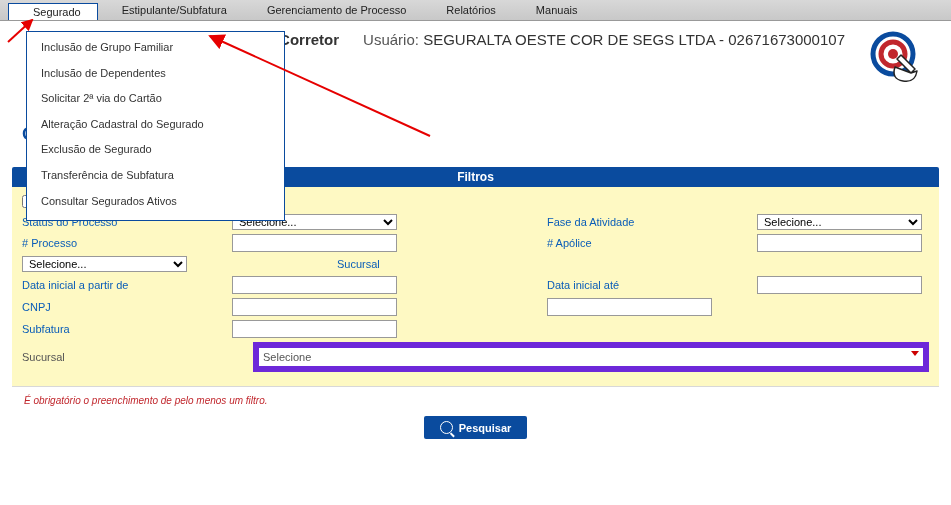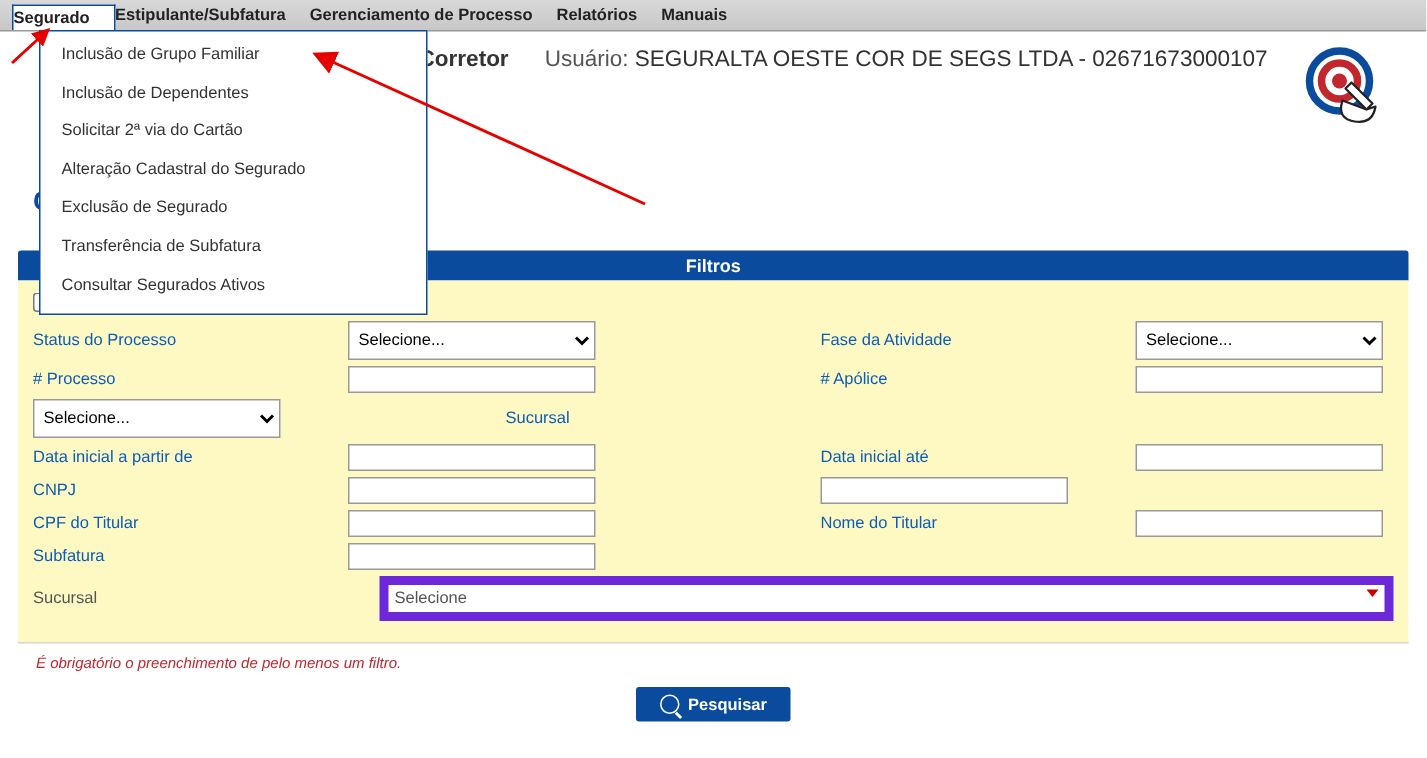--- a/index.html
+++ b/index.html
@@ -1,35 +1,35 @@
 <!DOCTYPE html>
 <html><head>
   <meta charset="utf-8">
   <style>
     body { margin: 0; font-family: Verdana, Arial, sans-serif; font-size: 11px; width: 951px; background: #fff; }
     .menubar { background: linear-gradient(#d8d8d8,#c8c8c8); border-bottom: 1px solid #999; height: 20px; display: flex; align-items: center; padding: 0 8px; }
-    .menubar-item { font-weight: bold; color: #222; padding: 2px 16px 2px 0; cursor: pointer; font-size: 11px; }
+    .menubar-item { font-weight: normal; color: #222; padding: 2px 16px 2px 24px; cursor: pointer; font-size: 11px; }
     .menubar-item.active { background: #fff; border: 1px solid #0a4b9e; border-bottom: none; position: relative; top: 1px; }
-    .dropdown { position: absolute; top: 20px; left: 26px; width: 257px; background: #fff; border: 1px solid #0a4b9e; z-index: 10; padding: 3px 0 6px; }
+    .dropdown { position: absolute; top: 31px; left: 26px; width: 257px; background: #fff; border: 1px solid #0a4b9e; z-index: 10; padding: 3px 0 6px; }
     .dropdown-item { padding: 4px 14px; color: #333; font-size: 11px; cursor: pointer; line-height: 1.6; }
     .header-row { display: flex; justify-content: flex-end; align-items: flex-start; padding: 6px 30px 0 30px; height: 90px; position: relative; }
     .header-text { font-size: 15px; color: #333; margin-right: 24px; margin-top: 4px; }
     .header-text .lbl { color: #555; }
     .header-text .val { font-weight: bold; }
     .logo { width: 52px; height: 60px; }
     .page-title { position: absolute; left: 22px; top: 124px; font-size: 18px; font-weight: bold; color: #0a4b9e; }
     .filters-box { margin: 50px 12px 0 12px; }
     .filters-header { background: #0a4b9e; color: #fff; text-align: center; font-weight: bold; padding: 3px 0; font-size: 12px; border-radius: 2px 2px 0 0; }
     .filters-body { background: #fef9c3; padding: 6px 10px 10px; border-bottom: 1px solid #d8d8d8; }
     .row { display: flex; align-items: center; margin: 4px 0; }
     .cell-lbl { width: 210px; color: #0a5db8; font-size: 11px; }
     .cell-lbl.dark { color: #555; }
     .cell-ctrl { width: 165px; margin-right: 150px; }
     .cell-ctrl input, .cell-ctrl select, .ctrl-wide input { width: 100%; border: 1px solid #999; height: 18px; font-size: 11px; padding: 0 2px; box-sizing: border-box; background: #fff; }
-    .cell-ctrl select { height: 26px; }
+    .cell-ctrl select { height: 16px; }
     .ctrl-wide { flex: 1; position: relative; }
     .ctrl-wide .combo { border: 6px solid #6d28d9; height: 18px; background: #fff; padding: 0 16px 0 4px; font-size: 11px; line-height: 18px; color: #555; position: relative; margin-left: 21px; }
     .combo .arrow { position: absolute; right: 4px; top: 3px; width: 0; height: 0; border-left: 4px solid transparent; border-right: 4px solid transparent; border-top: 5px solid #c00; }
     .checkbox-row { display: flex; align-items: center; gap: 4px; color: #777; font-size: 11px; margin: 2px 0 6px; }
     .checkbox-row input { margin: 0; }
     .note { color: #c1272d; font-style: italic; font-size: 10px; margin: 8px 24px; }
     .btn-row { text-align: center; margin: 10px 0 20px; }
     .btn { background: #0a4b9e; color: #fff; border: none; padding: 5px 16px; font-size: 11px; font-weight: bold; cursor: pointer; border-radius: 2px; display: inline-flex; align-items: flex-end; gap: 6px; }
     .btn .icon-search { width: 11px; height: 11px; border: 1.5px solid #fff; border-radius: 50%; position: relative; display: inline-block; }
     .btn .icon-search::after { content:''; position: absolute; width: 5px; height: 1.5px; background: #fff; transform: rotate(45deg); bottom: -2px; right: -3px; }
@@ -125,26 +125,20 @@
       <div class="cell-lbl">Data inicial até</div>
       <div class="cell-ctrl" style="margin-right:0"><input type="text" style=""></div>
     </div>
 
     <div class="row">
       <div class="cell-lbl">CNPJ</div>
       <div class="cell-ctrl"><input type="text" style=""></div>
       <div class="cell-ctrl" style="margin-right:0"><input type="text" style=""></div>
     </div>
 
-    <div class="row">
-      <div class="cell-lbl">CPF do Titular</div>
-      <div class="cell-ctrl"><input type="text" style=""></div>
-      <div class="cell-lbl">Nome do Titular</div>
-      <div class="cell-ctrl" style="margin-right:0"><input type="text" style=""></div>
-    </div>
 
     <div class="row">
       <div class="cell-lbl">Subfatura</div>
       <div class="cell-ctrl"><input type="text" style=""></div>
     </div>
 
     <div class="row">
       <div class="cell-lbl dark">Sucursal</div>
       <div class="ctrl-wide">
         <div class="combo">

